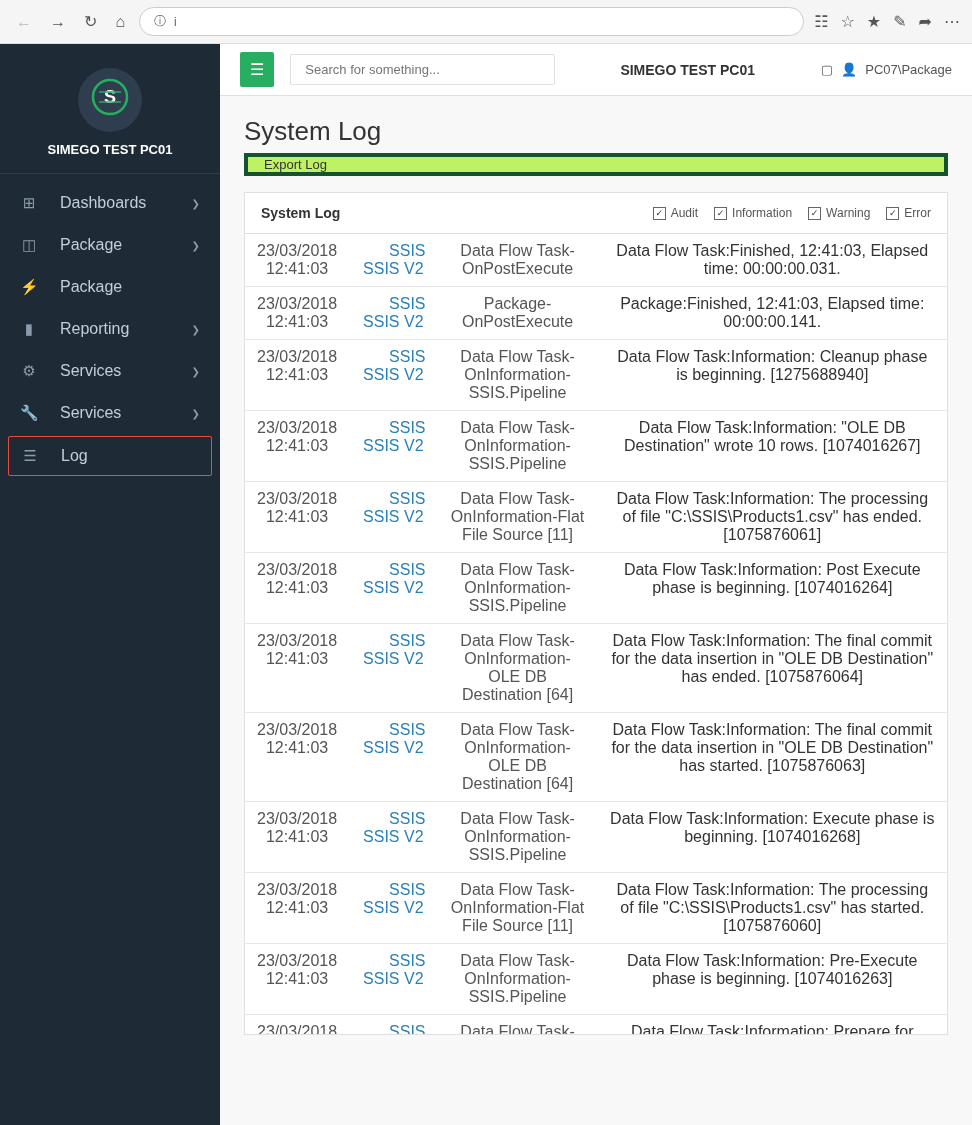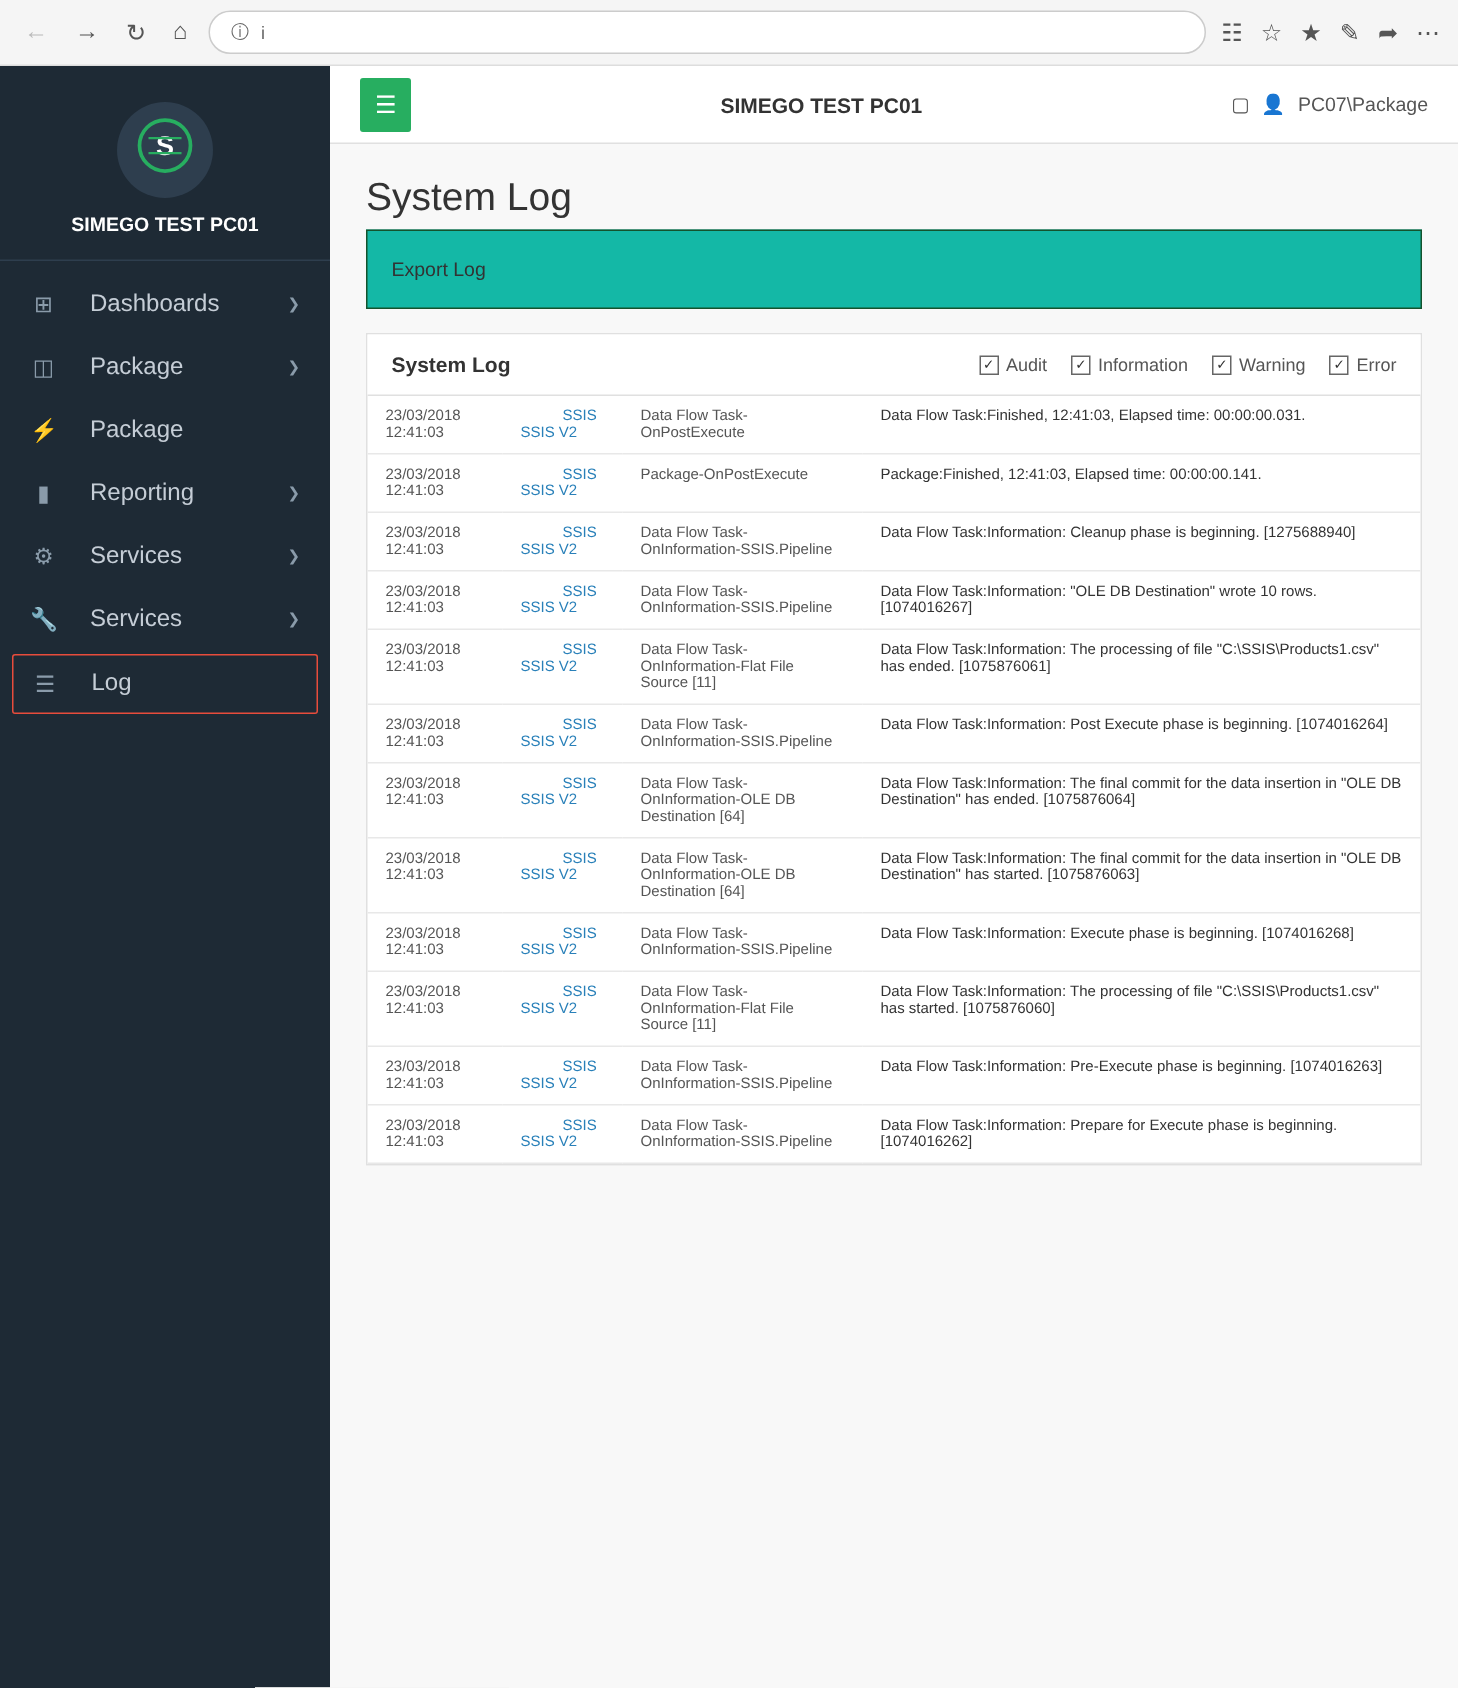--- a/index.html
+++ b/index.html
@@ -39,34 +39,34 @@
     .topbar-menu-btn { background: #27ae60; color: white; border: none; padding: 8px 10px; cursor: pointer; border-radius: 2px; font-size: 16px; }
     .topbar-search { flex: 1; border: 1px solid #e0e0e0; border-radius: 2px; padding: 7px 14px; font-size: 13px; color: #999; outline: none; }
     .topbar-server { font-size: 14px; font-weight: 600; color: #333; flex: 1; text-align: center; }
     .topbar-user { display: flex; align-items: center; gap: 8px; color: #555; font-size: 13px; }
 
     
     .page-content { flex: 1; overflow-y: auto; padding: 20px 24px; background: #f8f8f8; }
     .page-title { font-size: 26px; font-weight: 300; color: #333; margin-bottom: 6px; }
     .breadcrumb { font-size: 12px; color: #27ae60; margin-bottom: 16px; cursor: pointer; }
 
-    .toolbar { background: #14b8a6; border: 1px solid #14532d; padding: 18px 16px; margin-bottom: 16px; }
+    .toolbar { background: #bef264; border: 4px solid #14532d; padding: 0 16px; margin-bottom: 16px; }
     .export-btn { background: none; border: none; font-size: 13px; color: #333; cursor: pointer; font-weight: 500; }
 
     
     .log-panel { background: #fff; border: 1px solid #e0e0e0; }
     .log-header { display: flex; align-items: center; padding: 12px 16px; border-bottom: 1px solid #e0e0e0; background: #fff; }
     .log-title { font-size: 14px; font-weight: 600; color: #333; }
     .log-filters { margin-left: auto; display: flex; align-items: center; gap: 16px; }
     .filter-item { display: flex; align-items: center; gap: 5px; font-size: 12px; color: #555; cursor: pointer; }
     .filter-checkbox { width: 13px; height: 13px; border: 1px solid #666; display: inline-flex; align-items: center; justify-content: center; font-size: 9px; color: #333; }
 
     .log-table { width: 100%; border-collapse: collapse; }
     .log-table tr { border-bottom: 1px solid #e8e8e8; }
-    .log-table td { padding: 8px 12px; vertical-align: top; font-size: 10px; }
+    .log-table td { padding: 8px 12px; vertical-align: top; font-size: 16px; text-align: center; }
     .td-datetime { width: 90px; color: #555; white-space: nowrap; }
     .td-source { width: 80px; }
     .td-source a { color: #2980b9; text-decoration: none; margin-left: 28px; }
     .td-task { width: 160px; color: #555; font-size: 12px; }
     .td-message { color: #333; font-size: 12px; }
     .scrollbar-area { overflow-y: auto; max-height: 800px; }
   </style>
 </head>
 <body>
 
@@ -140,20 +140,21 @@
         <span class="nav-icon">☰</span>
         <span class="nav-label">Log</span>
       </div>
     </div>
   </div>
 
   <div class="main-content">
 
     <div class="topbar">
       <button class="topbar-menu-btn">☰</button>
+      <input class="topbar-search" type="text" placeholder="Search for something..." style="">
       <div class="topbar-server">SIMEGO TEST PC01</div>
       <div class="topbar-user">
         <span>▢</span>
         <span>👤</span>
         <span>PC07\Package</span>
       </div>
     </div>
 
     <div class="page-content">
       <h1 class="page-title">System Log</h1>

